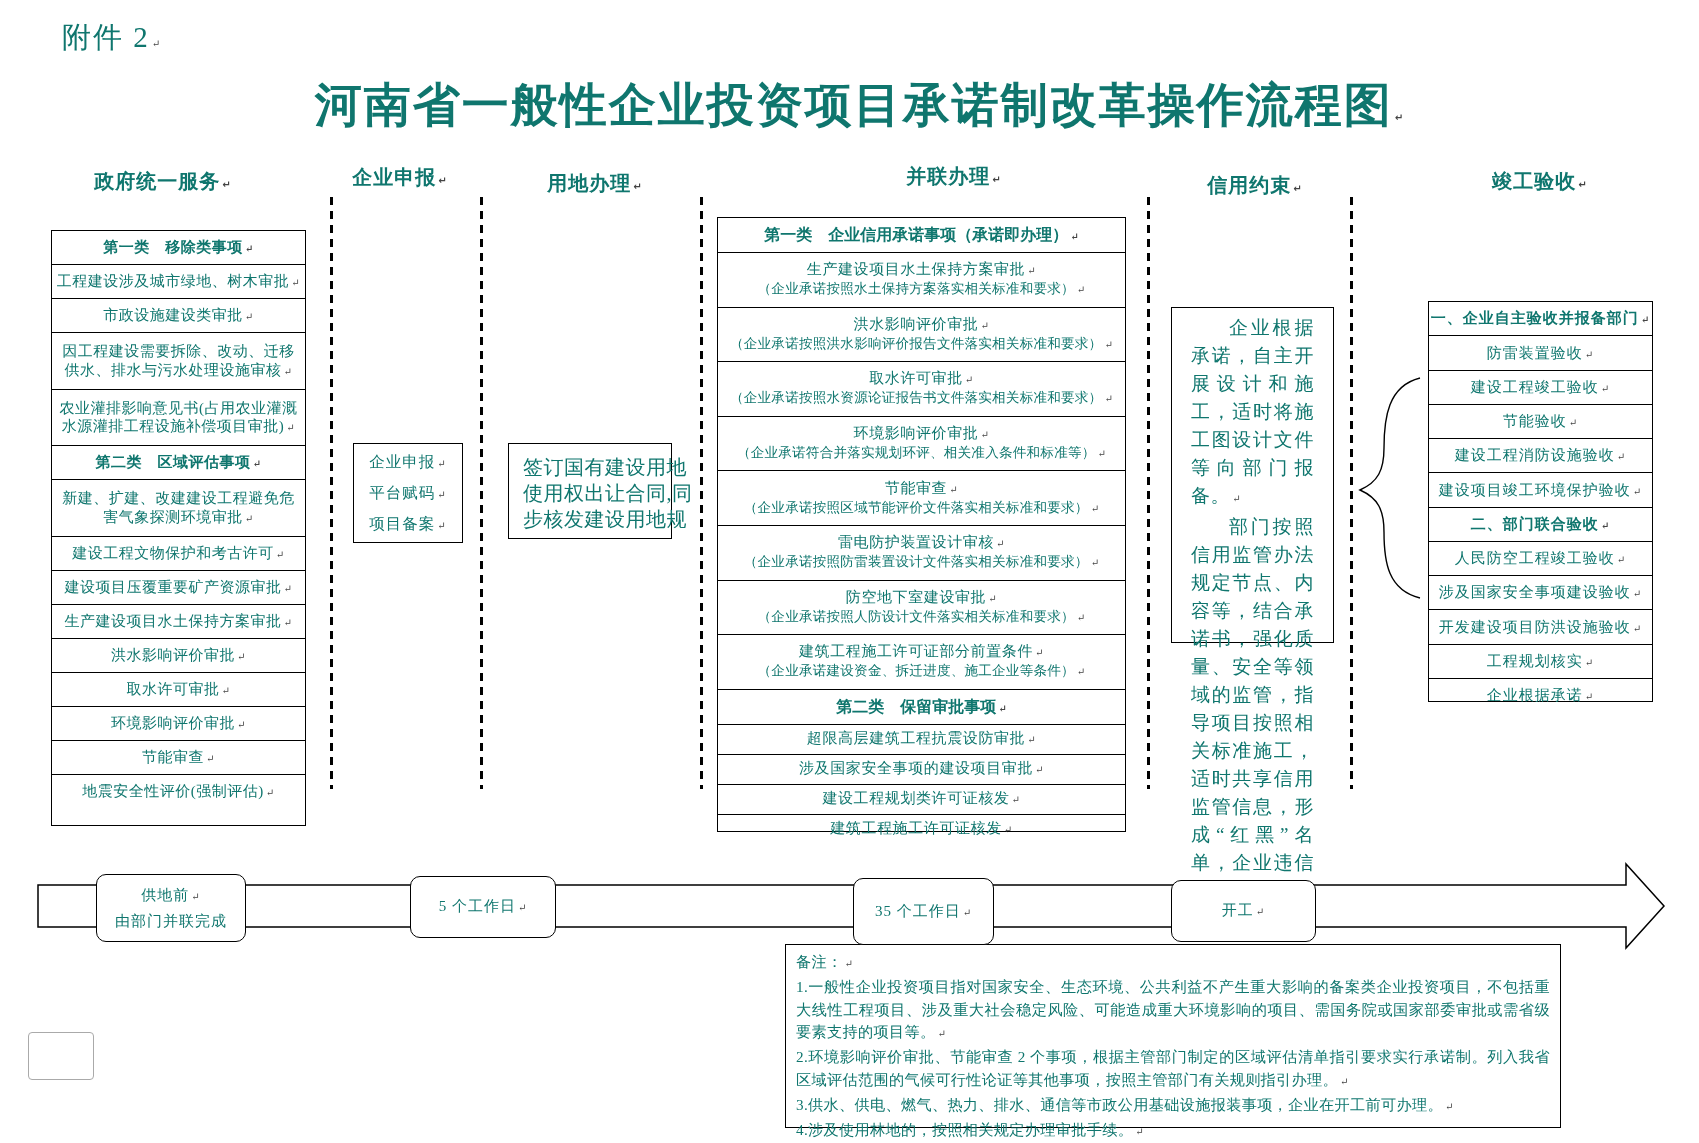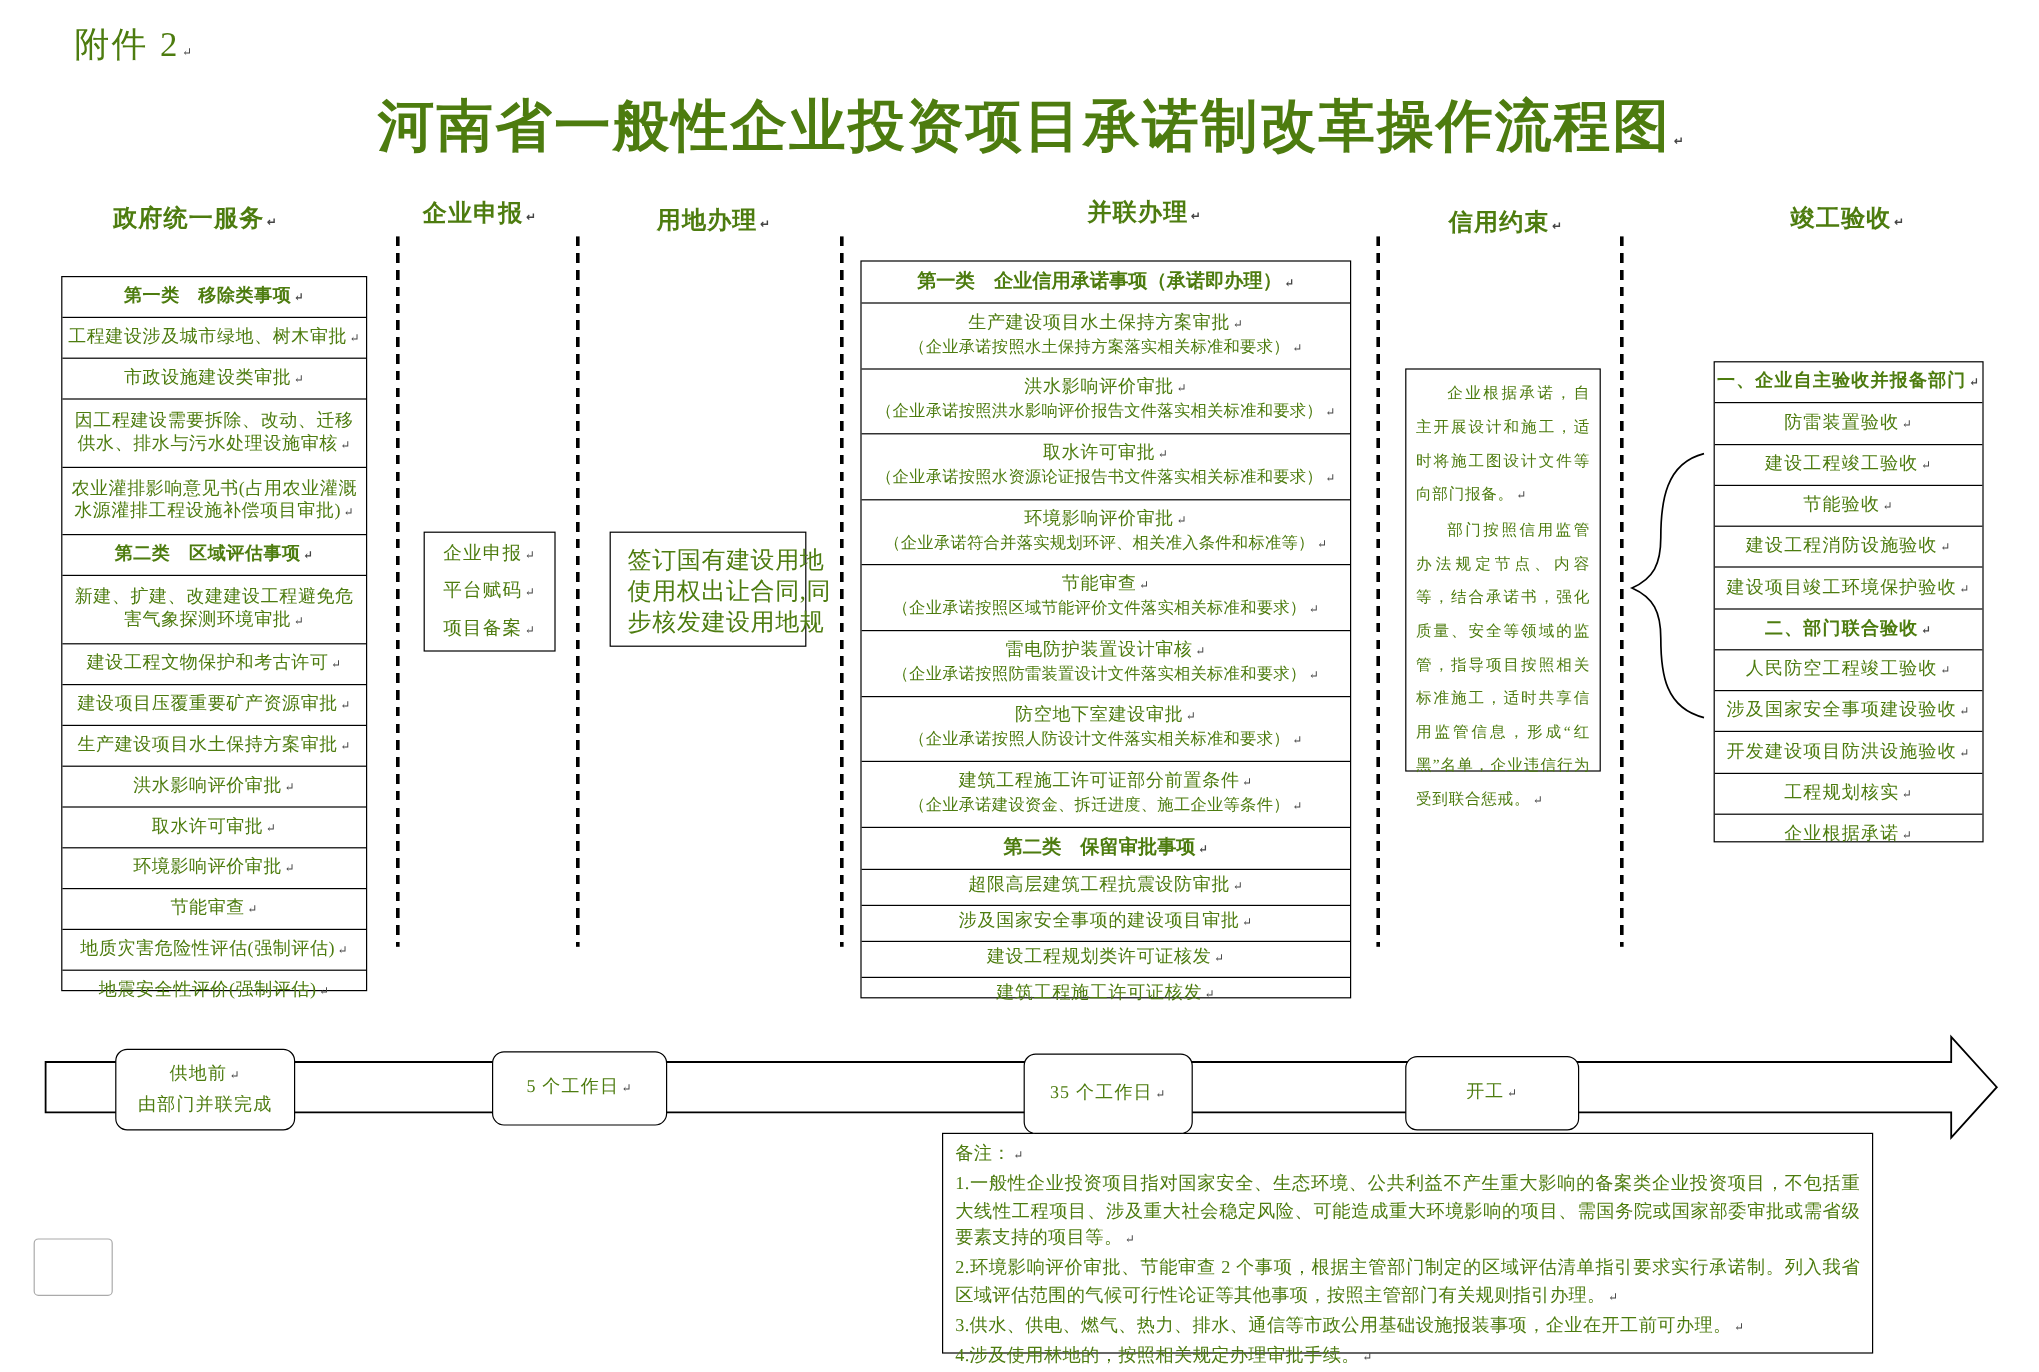--- a/index.html
+++ b/index.html
@@ -1,17 +1,17 @@
 <!DOCTYPE html>
 <html><head>
 <meta charset="utf-8">
 <style>
   html,body{margin:0;padding:0;background:#ffffff;}
   .page{position:relative;width:1699px;height:1143px;background:#fff;overflow:hidden;
-        font-family:"Liberation Serif","DejaVu Serif",serif;color:#4d7c0f;}
+        font-family:"Liberation Serif","DejaVu Serif",serif;color:#0f766e;}
   .attach{position:absolute;left:62px;top:18px;font-size:29px;letter-spacing:2px;}
   .title{position:absolute;left:230px;top:74px;width:1260px;text-align:center;
          font-family:"Liberation Sans","DejaVu Sans",sans-serif;
          font-weight:900;font-size:47px;letter-spacing:2px;white-space:nowrap;}
   .colhead{position:absolute;font-family:"Liberation Sans","DejaVu Sans",sans-serif;
            font-weight:bold;font-size:20px;letter-spacing:1px;white-space:nowrap;
            transform:translateX(-50%);}
   .dash{position:absolute;top:197px;height:592px;width:3px;
         background:repeating-linear-gradient(to bottom,#000 0 8px,transparent 8px 14px);}
   
@@ -26,22 +26,22 @@
   .par .frow .n{font-size:13.6px;letter-spacing:0.2px;line-height:18px;}
   .acc .frow{font-size:15px;letter-spacing:1px;}
   
   .sbox{position:absolute;border:1.5px solid #000;background:#fff;}
   .declare{left:353px;top:443px;width:108px;height:98px;display:flex;flex-direction:column;
            align-items:center;justify-content:center;font-size:15.5px;letter-spacing:1px;}
   .declare div{line-height:29px;}
   .land{left:508px;top:443px;width:164px;height:96px;padding:10px 0 0 14px;
         box-sizing:border-box;font-size:20px;letter-spacing:0.5px;}
   .land div{line-height:26px;white-space:nowrap;}
-  .credit{left:1171px;top:307px;width:163px;height:336px;padding:6px 8px;box-sizing:border-box;
-          font-size:13px;line-height:28px;text-align:justify;letter-spacing:0.6px;}
+  .credit{left:1171px;top:307px;width:163px;height:336px;padding:6px 19px;box-sizing:border-box;
+          font-size:19px;line-height:28px;text-align:justify;letter-spacing:0.6px;}
   .credit p{margin:0;text-indent:2em;}
   
   .rm::after{content:"↵";font-size:10px;color:#444;margin-left:2px;}
   
   .tl-svg{position:absolute;left:30px;top:858px;z-index:1;}
   .ms{position:absolute;border:1.5px solid #000;border-radius:10px;background:#fff;z-index:3;
       display:flex;flex-direction:column;align-items:center;justify-content:center;
       font-size:15px;letter-spacing:1px;}
   .ms div{line-height:24px;}
   .notes{position:absolute;left:785px;top:944px;width:776px;height:184px;border:1.4px solid #000;
@@ -110,23 +110,20 @@
       <div class="frow" style="flex: 0 0 33.1px;">
         <span class="rm">取水许可审批</span>
       </div>
       <div class="frow" style="flex: 0 0 33.1px;">
         <span class="rm">环境影响评价审批</span>
       </div>
       <div class="frow" style="flex: 0 0 33.1px;">
         <span class="rm">节能审查</span>
       </div>
       <div class="frow" style="flex: 0 0 33.1px;">
-        <span class="rm">地质灾害危险性评估(强制评估)</span>
-      </div>
-      <div class="frow" style="flex: 0 0 33.1px;">
         <span class="rm">地震安全性评价(强制评估)</span>
       </div>
     </div>
 
   <div id="declare-box" class="sbox declare">
       <div><span class="rm">企业申报</span></div>
       <div><span class="rm">平台赋码</span></div>
       <div><span class="rm">项目备案</span></div>
     </div>
 

